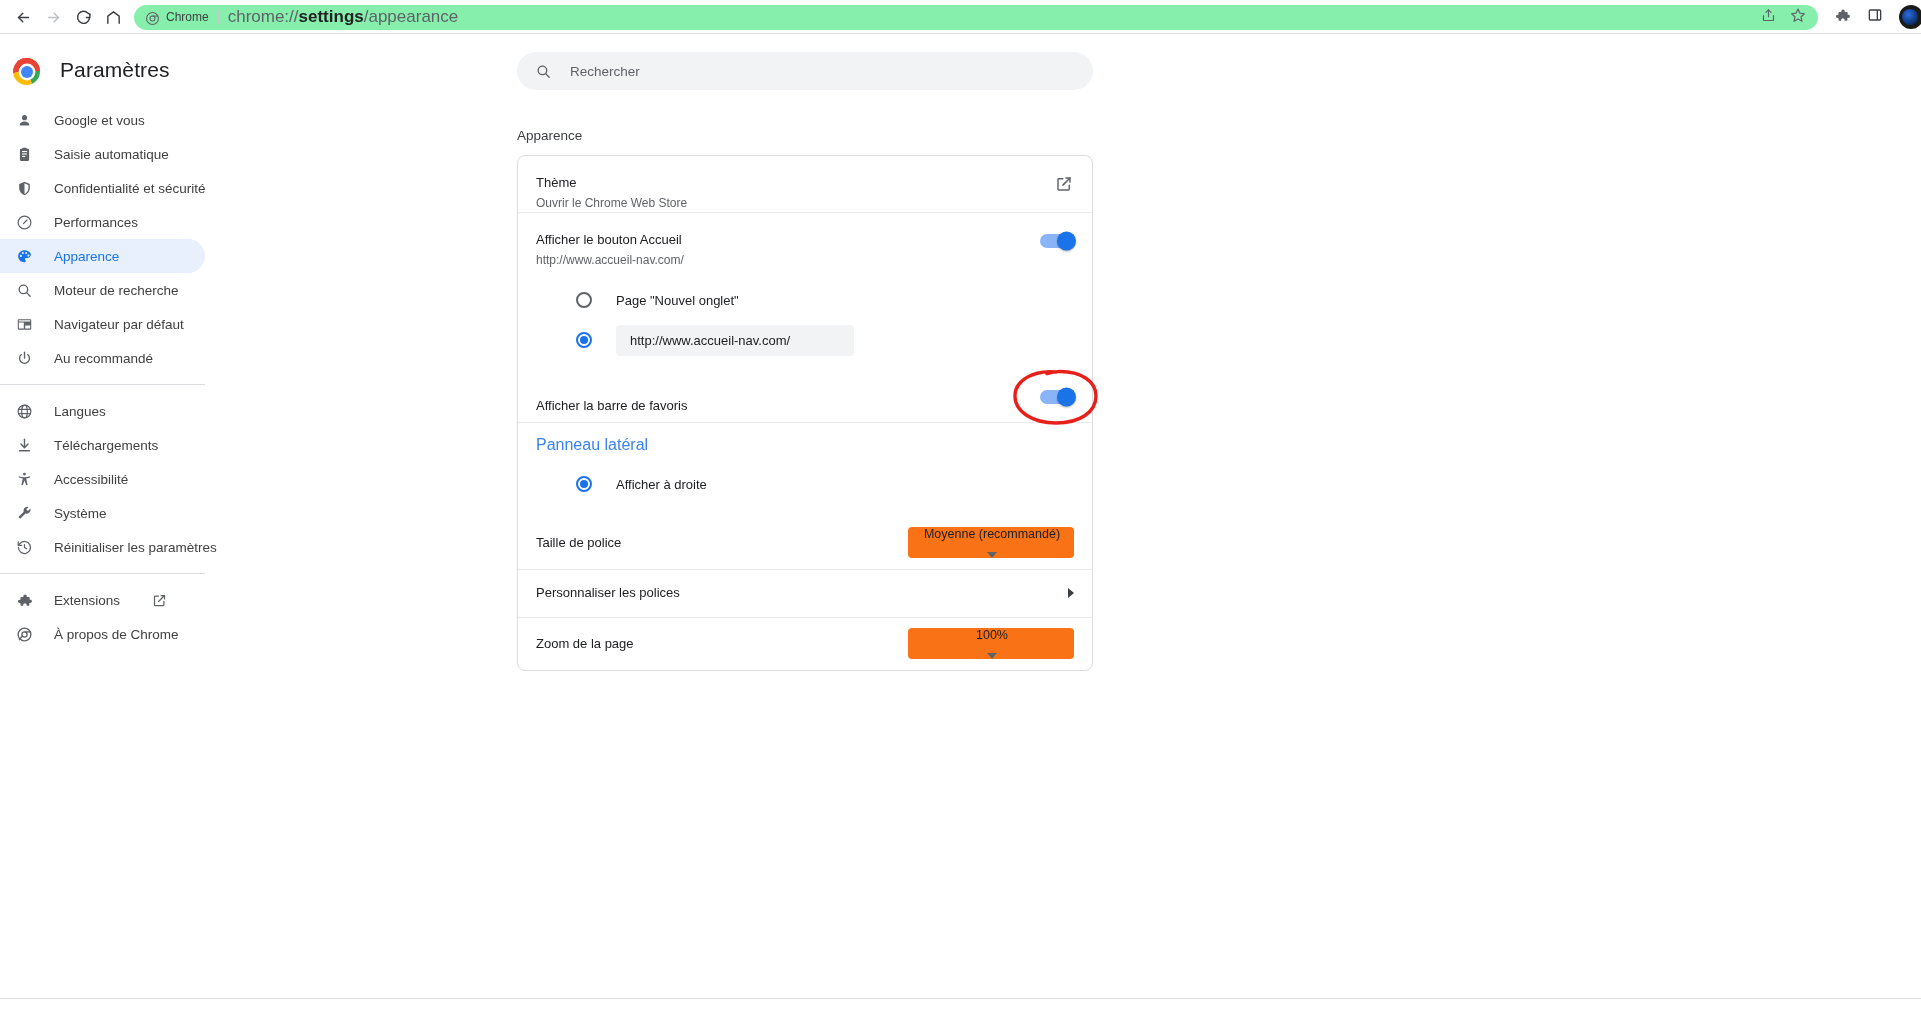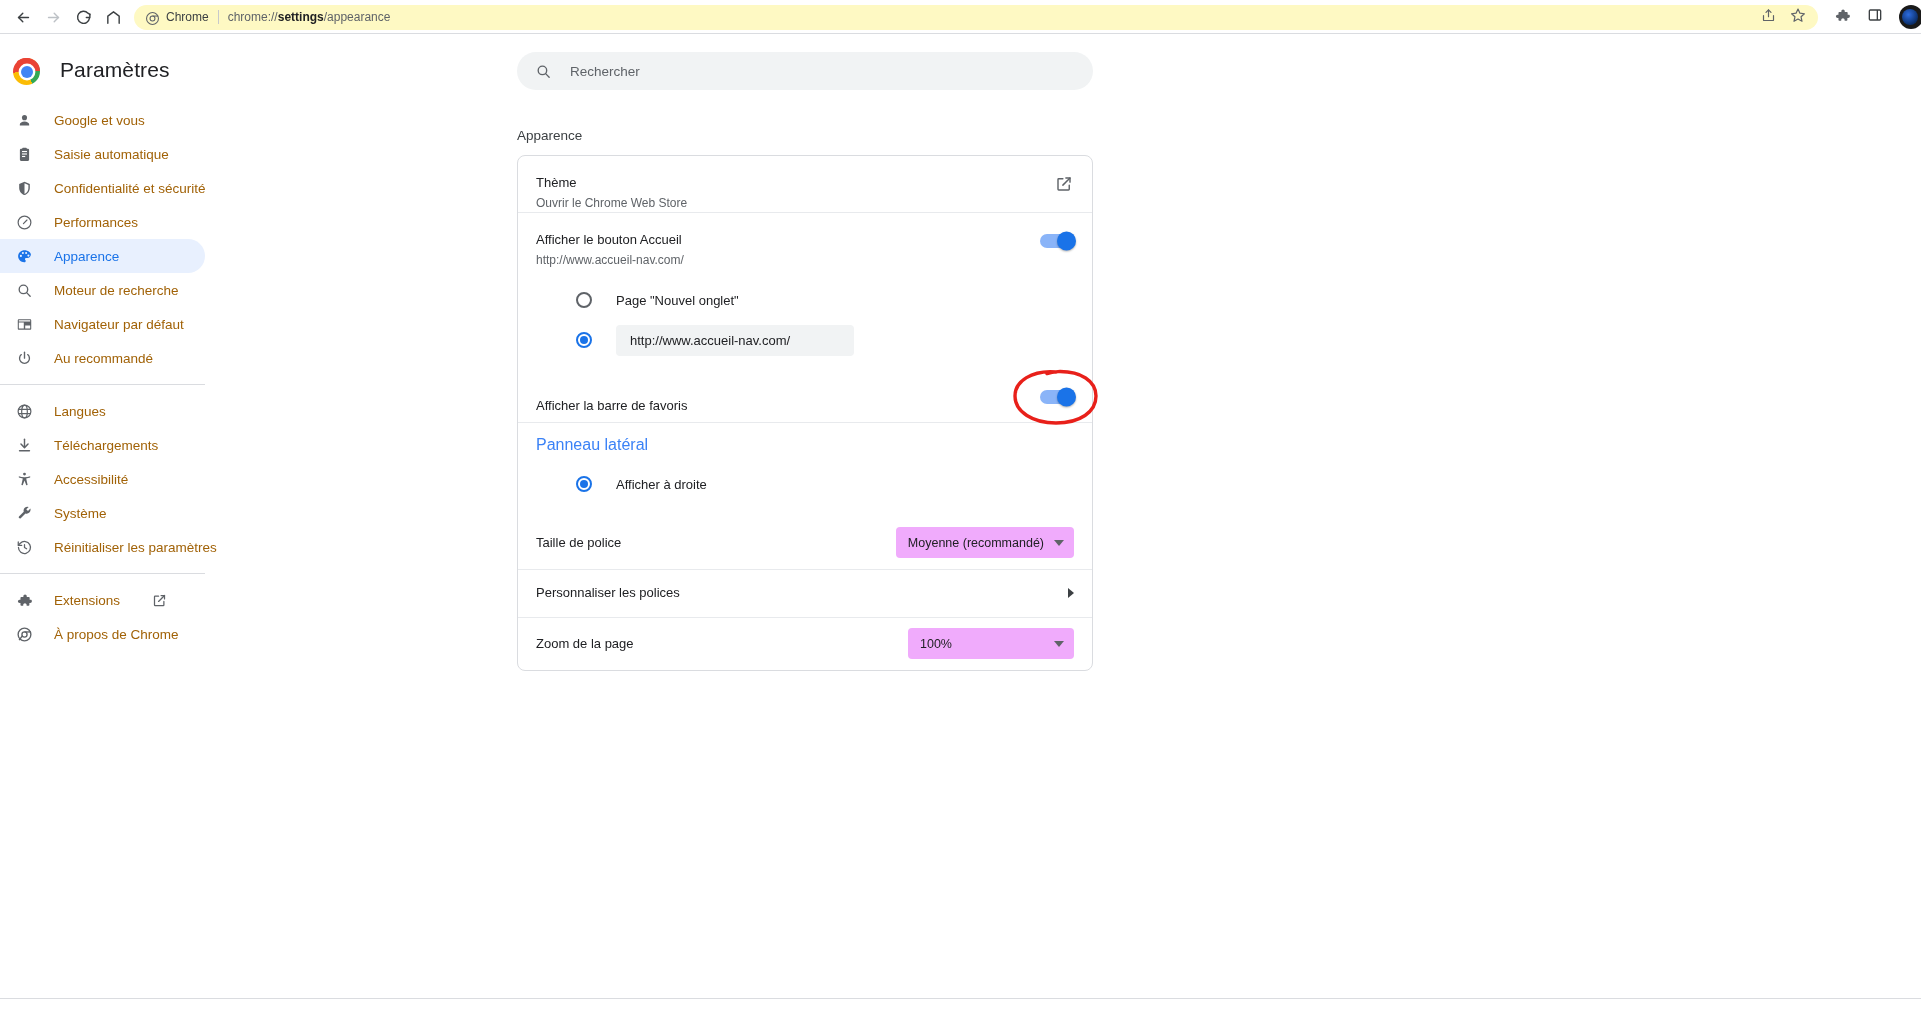--- a/index.html
+++ b/index.html
@@ -22,21 +22,21 @@
   .nav-btn {
     width: 30px; height: 30px;
     display: flex; align-items: center; justify-content: center;
     border-radius: 50%;
     flex: 0 0 auto;
   }
   .nav-btn svg { display: block; }
   .omnibox {
     flex: 1 1 auto;
     height: 25px;
-    background: #fef9c3;
+    background: #86efac;
     border-radius: 13px;
     display: flex;
     align-items: center;
     padding: 0 12px;
     margin-left: 6px;
     min-width: 0;
   }
   .omnibox-chip {
     display: flex; align-items: center; gap: 7px;
     flex: 0 0 auto;
@@ -47,21 +47,21 @@
   }
   .omnibox-site {
     font-size: 12px; color: #3c4043;
     white-space: nowrap;
   }
   .omnibox-sep {
     width: 1px; height: 14px; background: #c7c9cc;
     margin: 0 9px; flex: 0 0 auto;
   }
   .omnibox-url {
-    font-size: 12px; color: #5f6368;
+    font-size: 17px; color: #5f6368;
     white-space: nowrap; overflow: hidden; text-overflow: ellipsis;
   }
   .omnibox-url b { color: #202124; font-weight: 700; }
   .omni-actions {
     margin-left: auto;
     display: flex; align-items: center; gap: 14px;
     padding-left: 12px; flex: 0 0 auto;
   }
   .tb-right {
     display: flex; align-items: center; gap: 16px;
@@ -137,21 +137,21 @@
     gap: 20px;
     cursor: pointer;
   }
   .nav-item .ic {
     width: 19px; height: 19px;
     display: flex; align-items: center; justify-content: center;
     flex: 0 0 19px;
     color: #5f6368;
   }
   .nav-item .lbl {
-    font-size: 13.5px; color: #a16207;
+    font-size: 13.5px; color: #404040;
     white-space: nowrap;
   }
   .nav-item.active { background: #e8f0fe; }
   .nav-item.active .ic,
   .nav-item.active .lbl { color: #1a73e8; }
   .nav-divider {
     height: 1px; background: #dadce0;
     margin: 9px 52px 9px 0;
   }
   .ext-link-ic {
@@ -262,25 +262,26 @@
     font-size: 16px; color: #3b82f6;
     position: relative;
   }
   .panneau-head::before {
     content:""; position: absolute; left: 0; right: 0; top: 0;
     height: 1px; background: #e8eaed;
   }
 
   
   .select {
-    background: #f0abfc; border-radius: 4px;
+    background: #f97316; border-radius: 4px;
     height: 31px; min-width: 166px;
     display: flex; align-items: center;
-    padding: 0 10px 0 12px; gap: 10px;
+    padding: 0 10px 0 12px; 
     cursor: pointer;
+    flex-direction: column;
   }
   .select .sel-val {
     font-size: 12.5px; color: #202124;
     white-space: nowrap; flex: 1 1 auto;
   }
   .caret-down {
     width: 0; height: 0; flex: 0 0 auto;
     border-left: 5px solid transparent;
     border-right: 5px solid transparent;
     border-top: 6px solid #5f6368;

